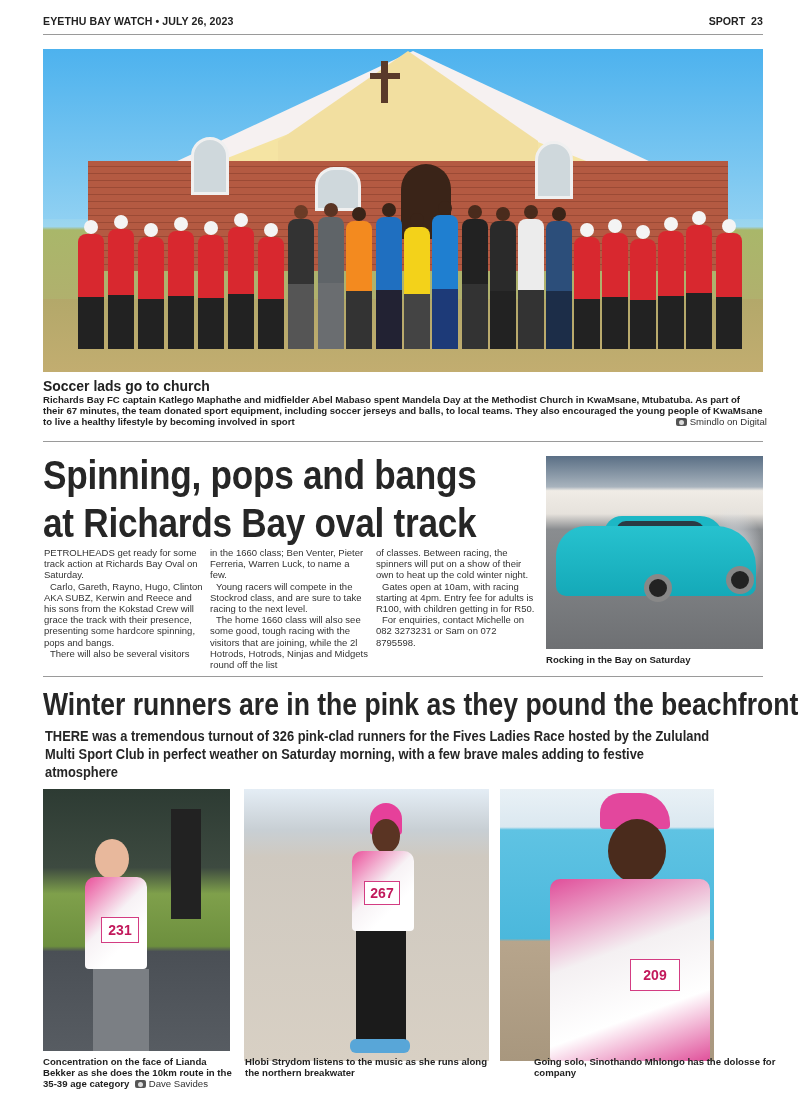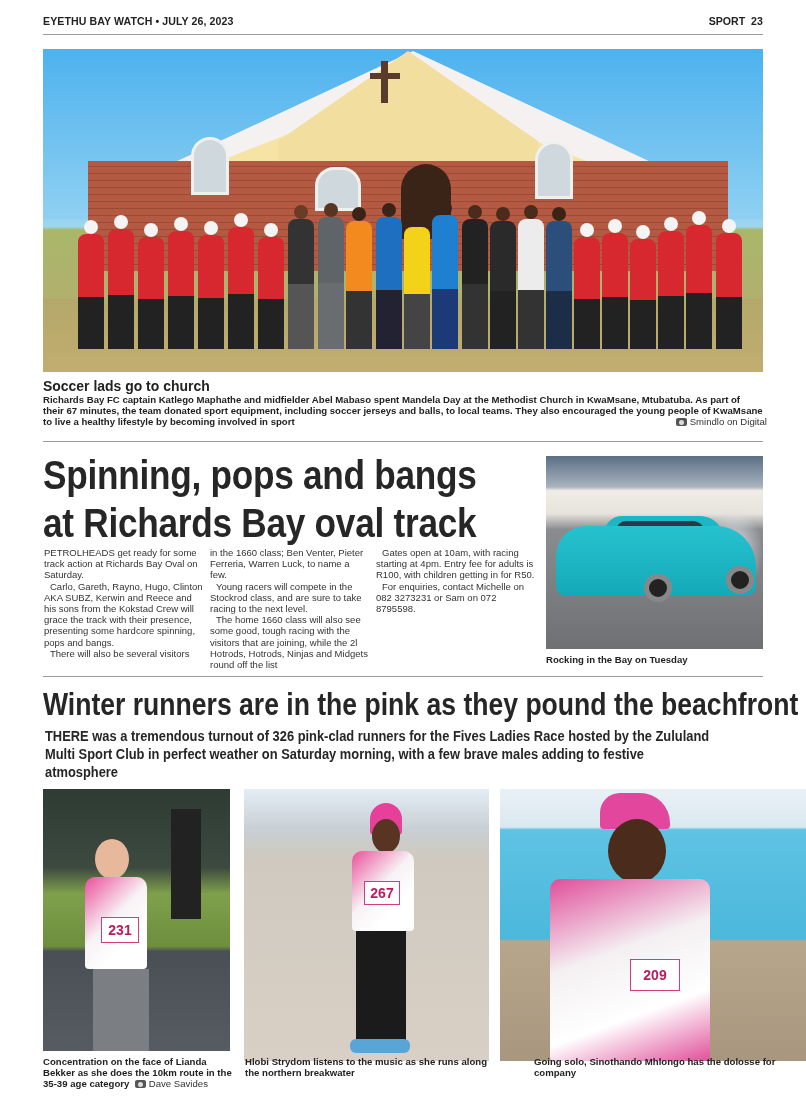--- a/index.html
+++ b/index.html
@@ -53,21 +53,21 @@
   .car .wheel { position:absolute; width:28px; height:28px; border-radius:50%; background:#222; border:5px solid #888; }
   .car .smoke { position:absolute; right:0; top:50px; width:60px; height:90px; background: radial-gradient(#dfe4ea, transparent 70%); }
   .car-cap { left: 546px; top: 654px; font-size: 9.6px; font-weight: bold; color: #222; }
 
   
   .h1-winter { left: 43px; top: 685px; font-size: 32px; line-height: 38px; color: #262626; transform: scaleX(0.83); transform-origin: left; white-space: nowrap; }
   .lead { left: 45px; top: 727px; width: 730px; font-size: 14px; line-height: 18px; font-weight: bold; color: #262626; transform: scaleX(0.92); transform-origin: left; }
 
   .r1 { left: 43px; top: 789px; width: 187px; height: 262px; background: linear-gradient(#2d3b33 0%, #3d4a40 30%, #7fa04b 40%, #6d8f3e 60%, #4a4f55 62%, #575c62 100%); }
   .r2 { left: 244px; top: 789px; width: 245px; height: 272px; background: linear-gradient(#e4edf5 0%, #c8cfd4 15%, #cfc9c0 25%, #d8d0c4 100%); }
-  .r3 { left: 500px; top: 789px; width: 307px; height: 272px; background: linear-gradient(#e9f1f6 0%, #dbe8f0 14%, #5fc3e3 15%, #4bb8dc 55%, #b7a58c 56%, #a8977e 100%); }
+  .r3 { left: 500px; top: 789px; width: 214px; height: 272px; background: linear-gradient(#e9f1f6 0%, #dbe8f0 14%, #5fc3e3 15%, #4bb8dc 55%, #b7a58c 56%, #a8977e 100%); }
 
   .runner-shirt { position:absolute; background: linear-gradient(135deg, #ea4f9a 0%, #f7f2f5 45%, #ffffff 70%); border-radius: 10px 10px 4px 4px; }
   .bib { position:absolute; background:#fff; color:#c2185b; font-weight:bold; font-size:14px; text-align:center; border:1px solid #d33c82; }
   .skin { position:absolute; border-radius: 50%; }
   .legs { position:absolute; }
 
   .rc { top: 1056px; font-size: 9.6px; line-height: 11.2px; font-weight: bold; color: #222; }
 </style>
 </head>
 <body>
@@ -182,33 +182,34 @@
   <p>PETROLHEADS get ready for some track action at Richards Bay Oval on Saturday.</p>
   <p class="ind">Carlo, Gareth, Rayno, Hugo, Clinton AKA SUBZ, Kerwin and Reece and his sons from the Kokstad Crew will grace the track with their presence, presenting some hardcore spinning, pops and bangs.</p>
   <p class="ind">There will also be several visitors</p>
 </div>
 <div class="abs body-col" style="left:210px; width:158px;">
   <p>in the 1660 class; Ben Venter, Pieter Ferreria, Warren Luck, to name a few.</p>
   <p class="ind">Young racers will compete in the Stockrod class, and are sure to take racing to the next level.</p>
   <p class="ind">The home 1660 class will also see some good, tough racing with the visitors that are joining, while the 2l Hotrods, Hotrods, Ninjas and Midgets round off the list</p>
 </div>
 <div class="abs body-col" style="left:376px; width:162px;">
+  <p>of classes. Between racing, the spinners will put on a show of their own to heat up the cold winter night.</p>
   <p class="ind">Gates open at 10am, with racing starting at 4pm. Entry fee for adults is R100, with children getting in for R50.</p>
   <p class="ind">For enquiries, contact Michelle on 082 3273231 or Sam on 072 8795598.</p>
 </div>
 
 <div class="abs photo car" title="Turquoise BMW sedan spinning on the oval track with tyre smoke">
   <div class="smoke"></div>
   <div class="roofc"></div>
   <div class="glass"></div>
   <div class="body"></div>
   <div class="wheel" style="left:98px; top:118px;"></div>
   <div class="wheel" style="left:180px; top:110px;"></div>
 </div>
-<div class="abs car-cap">Rocking in the Bay on Tuesday</div>
+<div class="abs car-cap">Rocking in the Bay on Saturday</div>
 
 <div class="abs rule" style="top:676px;"></div>
 
 <h1 class="abs h1-winter">Winter runners are in the pink as they pound the beachfront</h1>
 <p class="abs lead">THERE was a tremendous turnout of 326 pink-clad runners for the Fives Ladies Race hosted by the Zululand Multi Sport Club in perfect weather on Saturday morning, with a few brave males adding to festive atmosphere</p>
 
 <div class="abs photo r1" title="Runner in pink and white vest with bib 231">
   <div class="skin" style="left:52px; top:50px; width:34px; height:40px; background:#e8b89c;"></div>
   <div class="runner-shirt" style="left:42px; top:88px; width:62px; height:92px;"></div>
   <div class="bib" style="left:58px; top:128px; width:38px; height:26px; line-height:24px;">231</div>

